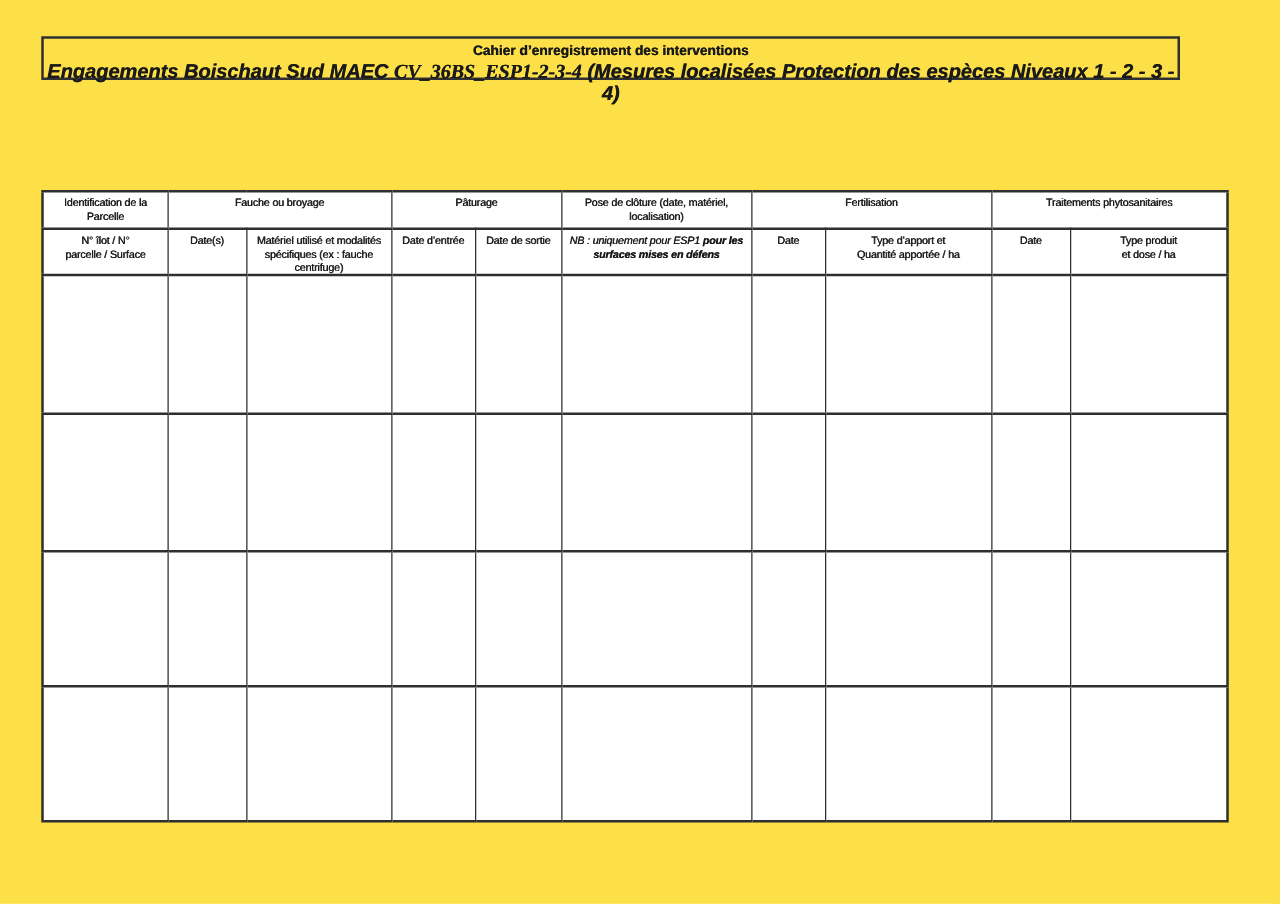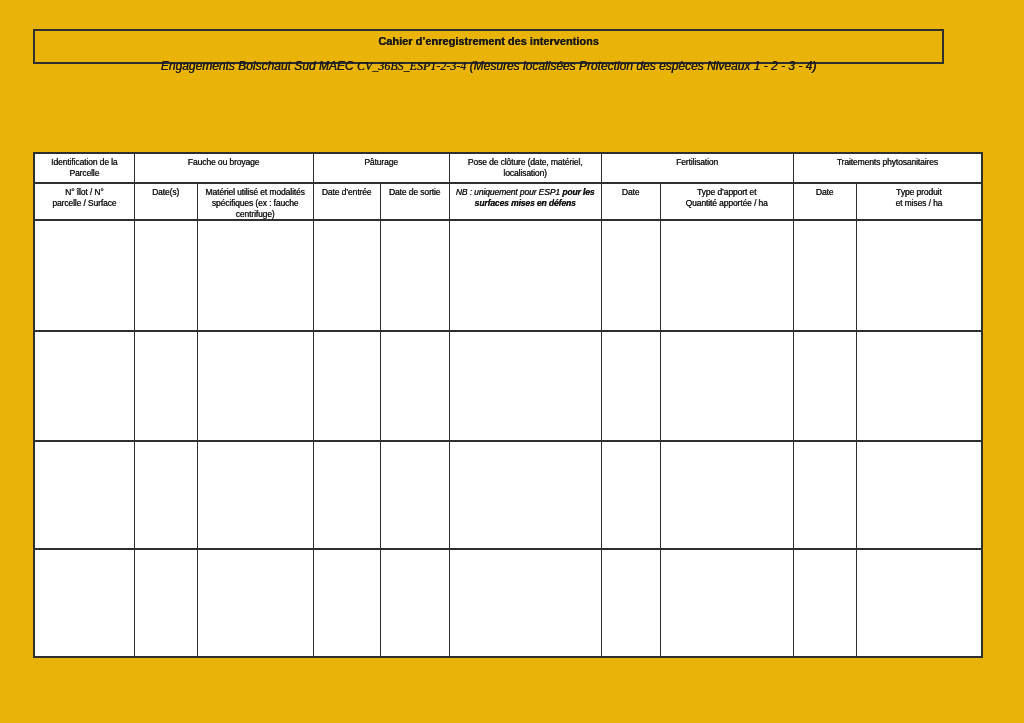--- a/index.html
+++ b/index.html
@@ -2,32 +2,32 @@
 <html><head>
 <meta charset="utf-8">
 <style>
   html, body { margin:0; padding:0; }
   body {
     width:1024px; height:723px; background:#ffffff;
     font-family:"Liberation Sans", sans-serif;
   }
   .page {
     position:relative; width:1024px; height:723px;
-    background:#eab308; overflow:hidden; color:#1a1a1a;
+    background:#fde047; overflow:hidden; color:#1a1a1a;
     text-shadow:0.35px 0 0 currentColor; 
   }
 
   
   .title-box {
     position:absolute; left:33px; top:29px; width:911px; height:35px;
     box-sizing:border-box; border:2px solid #2f2f2f;
     text-align:center; padding-top:4px;
   }
   .title-line1 { font-size:11px; font-weight:bold; }
-  .title-line2 { font-size:12px; font-weight:normal; font-style:italic; margin-top:12px; }
+  .title-line2 { font-size:16px; font-weight:bold; font-style:italic; margin-top:2px; }
   .subtitle-code { font-family:"Liberation Serif", serif; }
 
   
   .info-block { position:absolute; left:38px; top:79px; font-size:10.3px; line-height:13.2px; }
 
   
   .instruction {
     position:absolute; left:33px; top:136px; width:946px; text-align:center;
     font-size:9.3px; font-weight:bold; font-style:italic;
   }
@@ -102,21 +102,21 @@
 centrifuge)</th>
         <th>Date d’entrée</th>
         <th>Date de sortie</th>
         <th class="nb-cell"><span>NB : uniquement pour ESP1 </span><span class="nb-bold">pour les
 surfaces mises en défens</span></th>
         <th>Date</th>
         <th>Type d’apport et
 Quantité apportée / ha</th>
         <th>Date</th>
         <th>Type produit
-et mises /  ha</th>
+et dose /  ha</th>
       </tr>
       <tr class="body-row-1">
         <td></td>
           <td></td>
           <td></td>
           <td></td>
           <td></td>
           <td></td>
           <td></td>
           <td></td>

